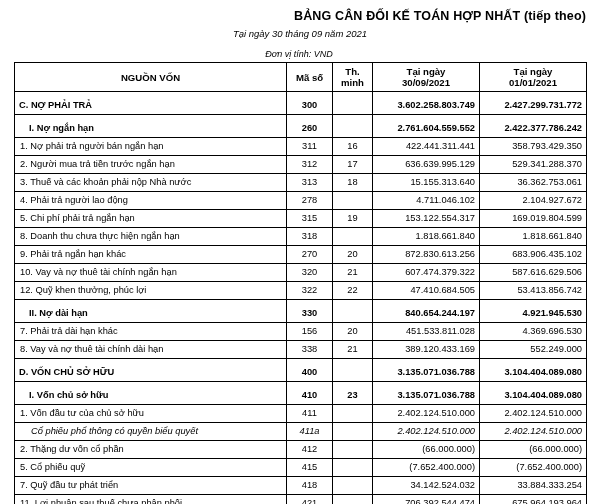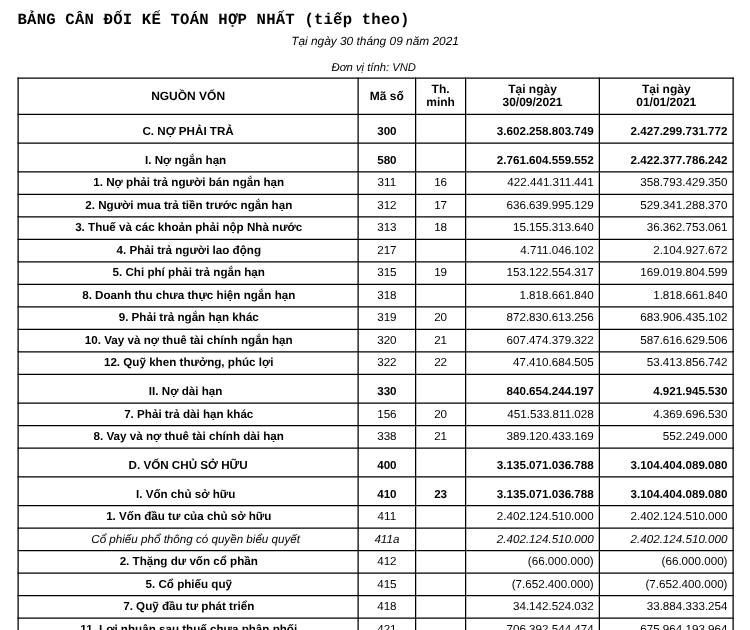--- a/index.html
+++ b/index.html
@@ -20,27 +20,26 @@
   .page {
     position: relative;
     width: 600px;
     height: 504px;
     box-sizing: border-box;
     padding: 0 14px;
   }
 
   
   .doc-title {
-    text-align: left;
+    text-align: right;
     font-size: 12.5px;
     font-weight: bold;
     letter-spacing: .15px;
     margin: 9px 0 0 0;
     line-height: 15px;
-    font-family: Liberation Mono, monospace;
   }
   .doc-subtitle {
     text-align: center;
     font-size: 9.5px;
     font-weight: normal;
     margin: 4px 0 0 0;
     line-height: 12px;
     font-style: italic;
   }
   .unit-line {
@@ -84,33 +83,33 @@
   col.c-code  { width: 46px; }
   col.c-note  { width: 40px; }
   col.c-val   { width: 107px; }
 
   .th-label { text-align: center; }
   .th-code  { text-align: center; }
   .th-note  { text-align: center; }
   .th-val   { text-align: right; }
   .th-val .l1, .th-val .l2 { display: block; }
 
-  td.label  { text-align: center; white-space: nowrap; overflow: hidden; }
+  td.label  { text-align: left; white-space: nowrap; overflow: hidden; }
   td.code   { text-align: center; }
   td.note   { text-align: center; }
   td.val    { text-align: right; white-space: nowrap; }
 
   
   tr.level-a td { font-weight: bold; }
   tr.level-a td.label { padding-left: 4px; }
 
   tr.level-1 td { font-weight: bold; }
-  tr.level-1 td.label { padding-left: 0; }
-
-  tr.level-2 td.label { padding-left: 5px; font-weight: bold; }
+  tr.level-1 td.label { padding-left: 14px; }
+
+  tr.level-2 td.label { padding-left: 5px; font-weight: normal; }
 
   tr.italic td { font-style: italic; }
   tr.italic td.label { padding-left: 16px; }
 
   
   tr.gap-top td { padding-top: 7px; }
 </style>
 </head>
 <body>
 
@@ -151,21 +150,21 @@
     <tbody id="bs-body">
         <tr class="level-a gap-top">
           <td class="label">C. NỢ PHẢI TRẢ</td>
           <td class="code">300</td>
           <td class="note"></td>
           <td class="val">3.602.258.803.749</td>
           <td class="val">2.427.299.731.772</td>
         </tr>
         <tr class="level-1 gap-top">
           <td class="label">I. Nợ ngắn hạn</td>
-          <td class="code">580</td>
+          <td class="code">260</td>
           <td class="note"></td>
           <td class="val">2.761.604.559.552</td>
           <td class="val">2.422.377.786.242</td>
         </tr>
         <tr class="level-2">
           <td class="label">1. Nợ phải trả người bán ngắn hạn</td>
           <td class="code">311</td>
           <td class="note">16</td>
           <td class="val">422.441.311.441</td>
           <td class="val">358.793.429.350</td>
@@ -179,42 +178,42 @@
         </tr>
         <tr class="level-2">
           <td class="label">3. Thuế và các khoản phải nộp Nhà nước</td>
           <td class="code">313</td>
           <td class="note">18</td>
           <td class="val">15.155.313.640</td>
           <td class="val">36.362.753.061</td>
         </tr>
         <tr class="level-2">
           <td class="label">4. Phải trả người lao động</td>
-          <td class="code">217</td>
+          <td class="code">278</td>
           <td class="note"></td>
           <td class="val">4.711.046.102</td>
           <td class="val">2.104.927.672</td>
         </tr>
         <tr class="level-2">
           <td class="label">5. Chi phí phải trả ngắn hạn</td>
           <td class="code">315</td>
           <td class="note">19</td>
           <td class="val">153.122.554.317</td>
           <td class="val">169.019.804.599</td>
         </tr>
         <tr class="level-2">
           <td class="label">8. Doanh thu chưa thực hiện ngắn hạn</td>
           <td class="code">318</td>
           <td class="note"></td>
           <td class="val">1.818.661.840</td>
           <td class="val">1.818.661.840</td>
         </tr>
         <tr class="level-2">
           <td class="label">9. Phải trả ngắn hạn khác</td>
-          <td class="code">319</td>
+          <td class="code">270</td>
           <td class="note">20</td>
           <td class="val">872.830.613.256</td>
           <td class="val">683.906.435.102</td>
         </tr>
         <tr class="level-2">
           <td class="label">10. Vay và nợ thuê tài chính ngắn hạn</td>
           <td class="code">320</td>
           <td class="note">21</td>
           <td class="val">607.474.379.322</td>
           <td class="val">587.616.629.506</td>

